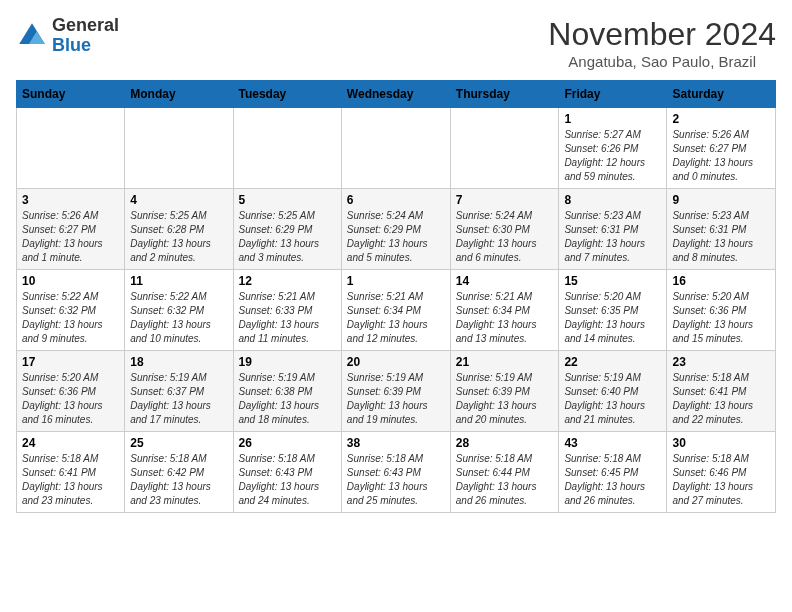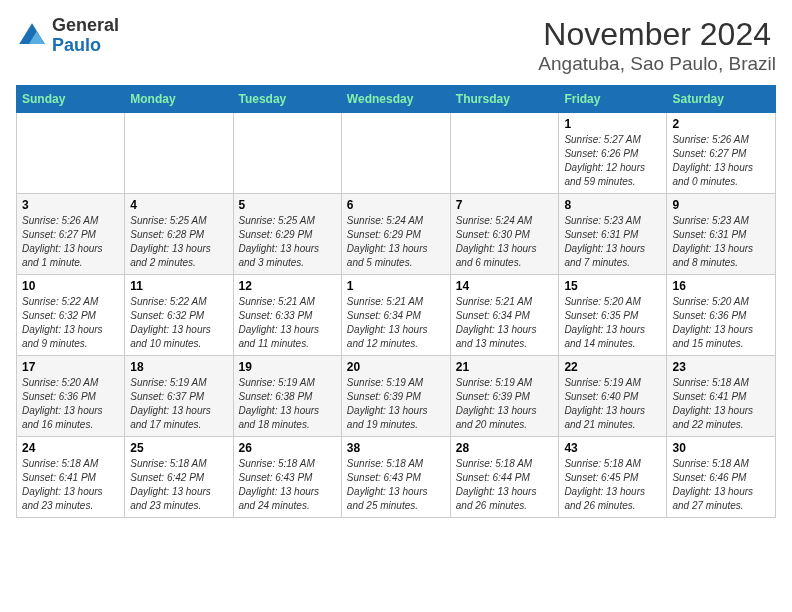--- a/index.html
+++ b/index.html
@@ -34,31 +34,31 @@
     }
     .title-block {
       text-align: center;
     }
     .month-title {
       font-size: 32px;
       font-weight: normal;
       color: #333;
     }
     .location {
-      font-size: 19px;
+      font-size: 15px;
       color: #555;
     }
     table {
       width: 100%;
       border-collapse: collapse;
       font-size: 11px;
     }
     thead tr th {
       background-color: #1a6fb5;
-      color: #86efac;
+      color: #000000;
       text-align: left;
       padding: 6px 5px;
       font-size: 12px;
       border: 1px solid #1a6fb5;
     }
     tbody tr td {
       border: 1px solid #ccc;
       vertical-align: top;
       padding: 4px 5px;
       width: 110px;
@@ -89,21 +89,21 @@
 <body>
 
 <div class="header">
   <div class="logo">
     <svg class="logo-icon" viewBox="0 0 40 40">
       <polygon points="20,4 36,30 4,30" fill="#1a6fb5"></polygon>
       <polygon points="26,14 36,30 16,30" fill="#5aaddf"></polygon>
     </svg>
     <div class="logo-text">
       <div class="logo-general">General</div>
-      <div class="logo-blue">Paulo</div>
+      <div class="logo-blue">Blue</div>
     </div>
   </div>
   <div class="title-block">
     <div class="month-title">November 2024</div>
     <div class="location">Angatuba, Sao Paulo, Brazil</div>
   </div>
 </div>
 
 <table>
   <thead>

